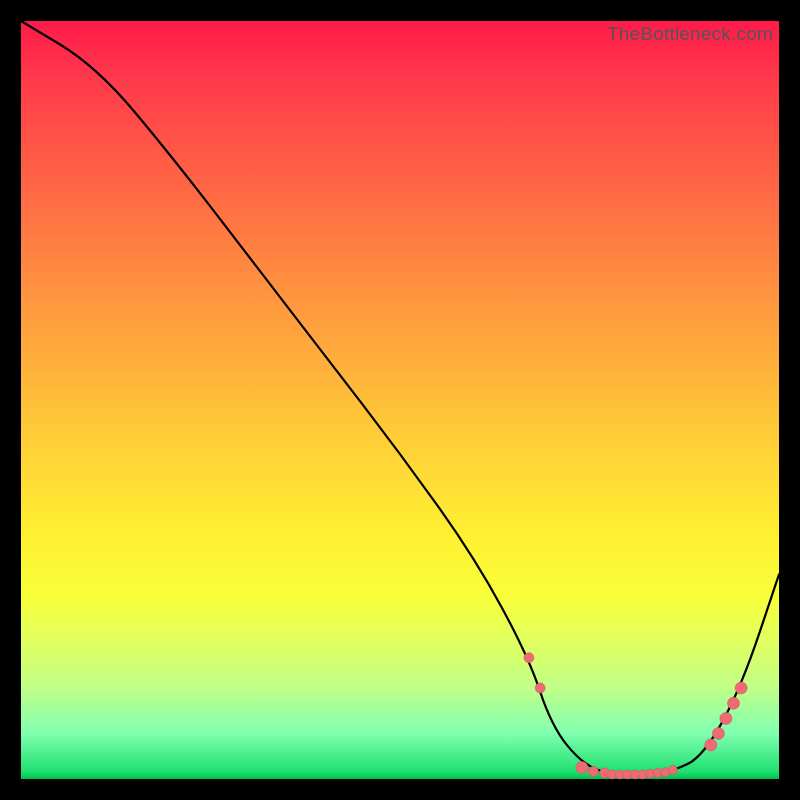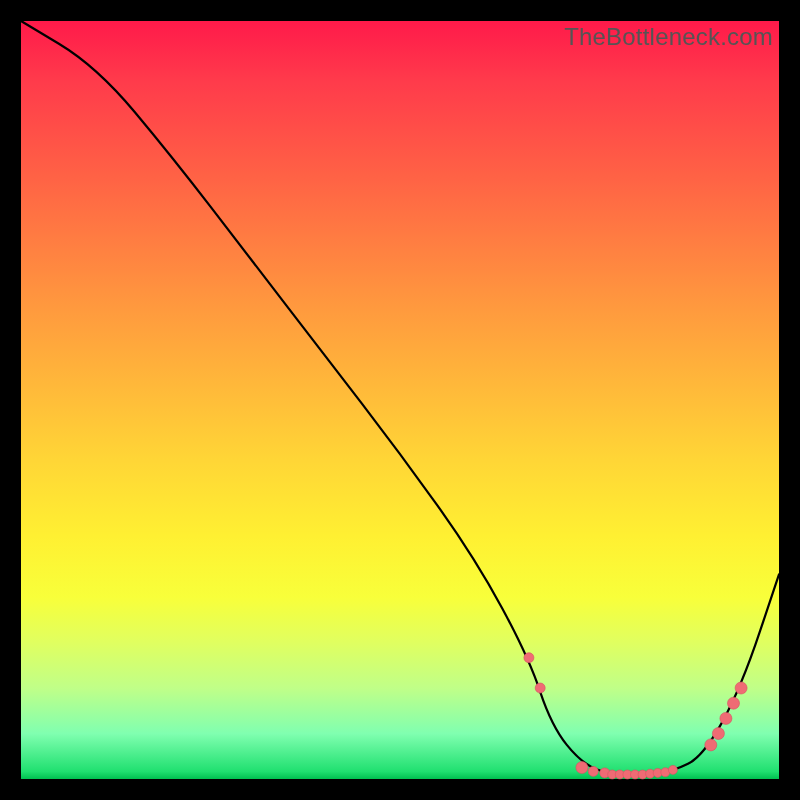--- a/index.html
+++ b/index.html
@@ -32,21 +32,21 @@
       #80ffb0 94%,
       #20e070 99%,
       #00c050 100%
     );
   }
   .watermark {
     position: absolute;
     top: 2px;
     right: 6px;
     color: #555;
-    font-size: 24px;
+    font-size: 19px;
     font-weight: 500;
     letter-spacing: 0.2px;
     text-align: right;
     pointer-events: none;
   }
   svg.plot {
     position: absolute;
     left: 0;
     top: 0;
     width: 758px;

